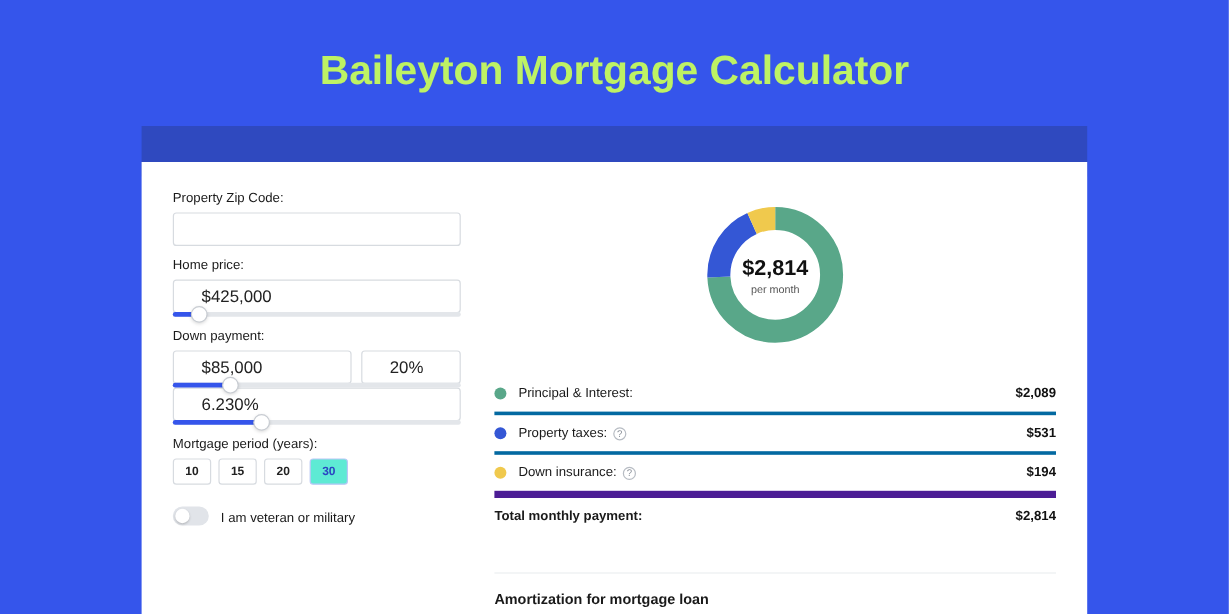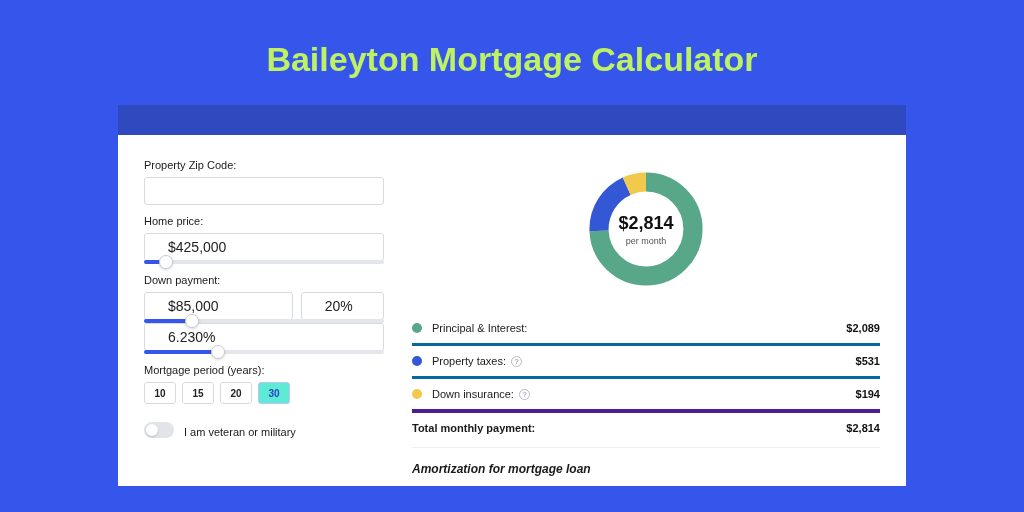--- a/index.html
+++ b/index.html
@@ -194,43 +194,42 @@
   .dot-green { background: #59a789; }
   .dot-blue { background: #3457d5; }
   .dot-yellow { background: #f0c94d; }
   .legend-label { color: #1a1a1a; }
   .legend-val {
     margin-left: auto;
     font-weight: 700;
     color: #111;
   }
   .legend-row.total {
-    border-top: 4px solid #4c1d95;
+    border-top: 6px solid #4c1d95;
   }
   .legend-row.total .legend-label,
   .legend-row.total .legend-val {
     font-weight: 700;
   }
   .info-icon {
     display: inline-flex;
     width: 11px;
     height: 11px;
     border: 1px solid #b7bcc3;
     border-radius: 50%;
     color: #8a9099;
     font-size: 8px;
     align-items: center;
     justify-content: center;
     margin-left: 5px;
   }
   .amort {
-    margin-top: 4px;
+    margin-top: 32px;
     border-top: 1px solid #eceef1;
     padding-top: 14px;
-    font-style: italic;
   }
   .amort h3 {
     font-size: 12px;
     font-weight: 700;
     color: #1a1a1a;
     margin-bottom: 10px;
   }
 </style>
 </head>
 <body>

